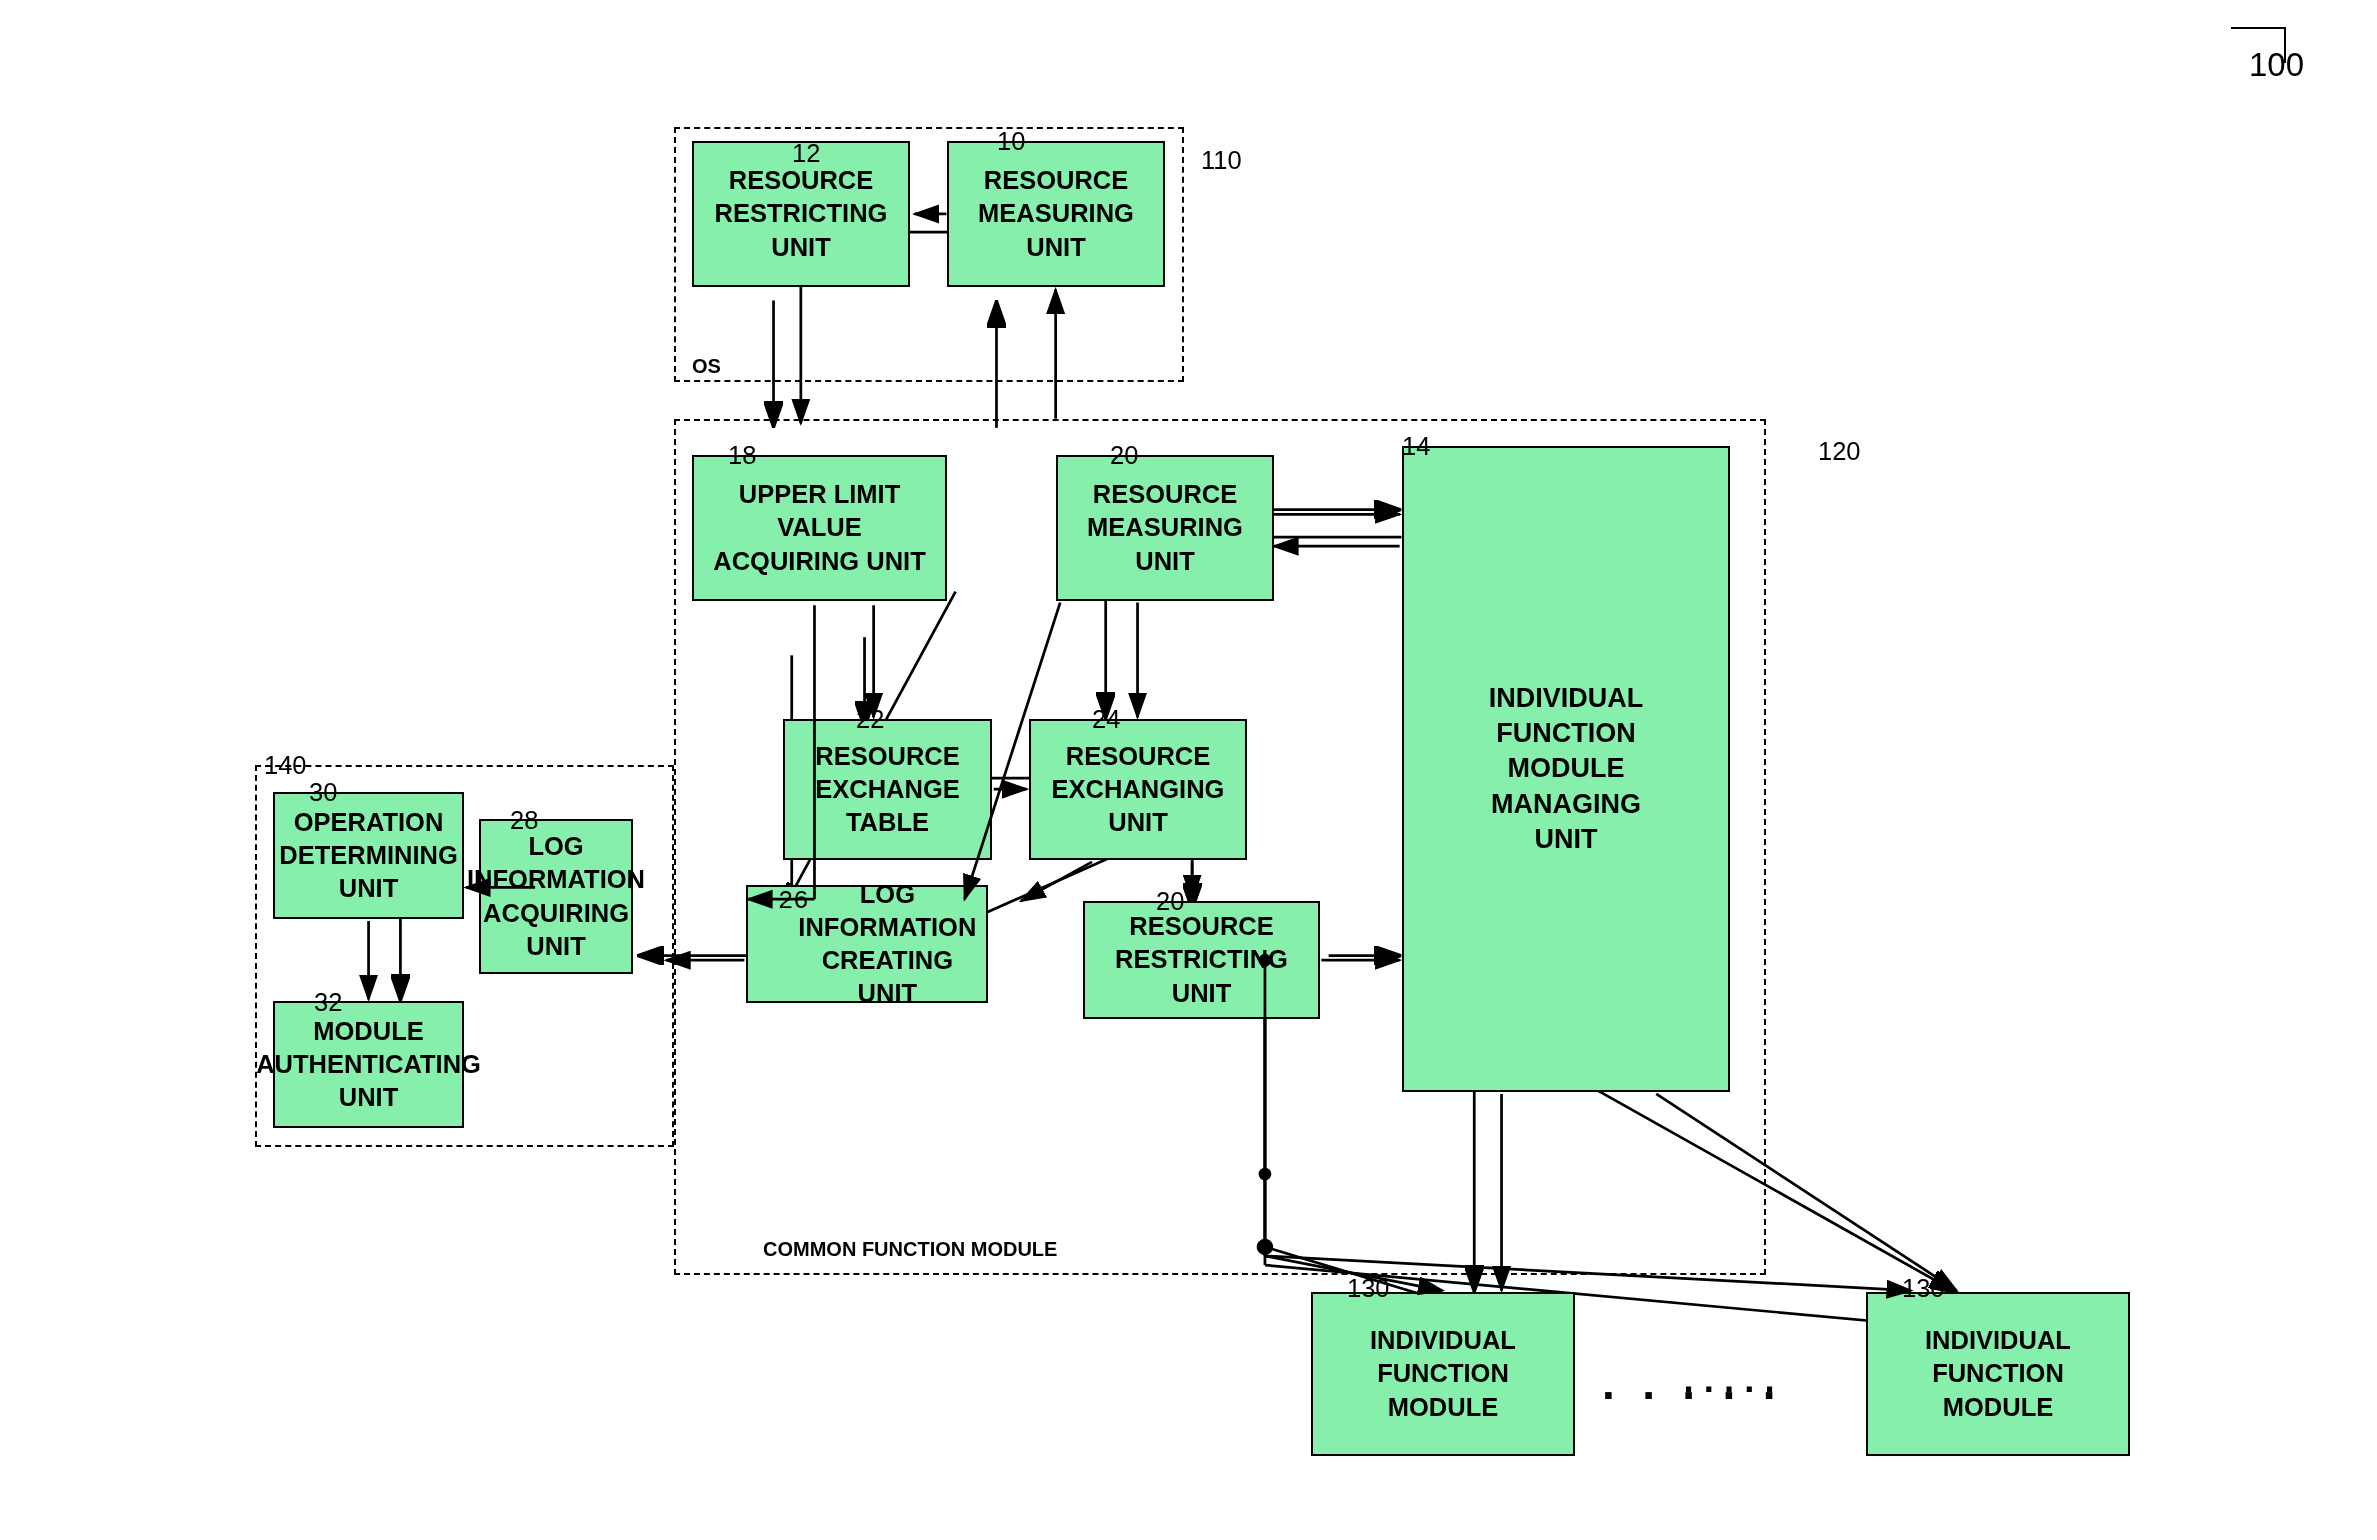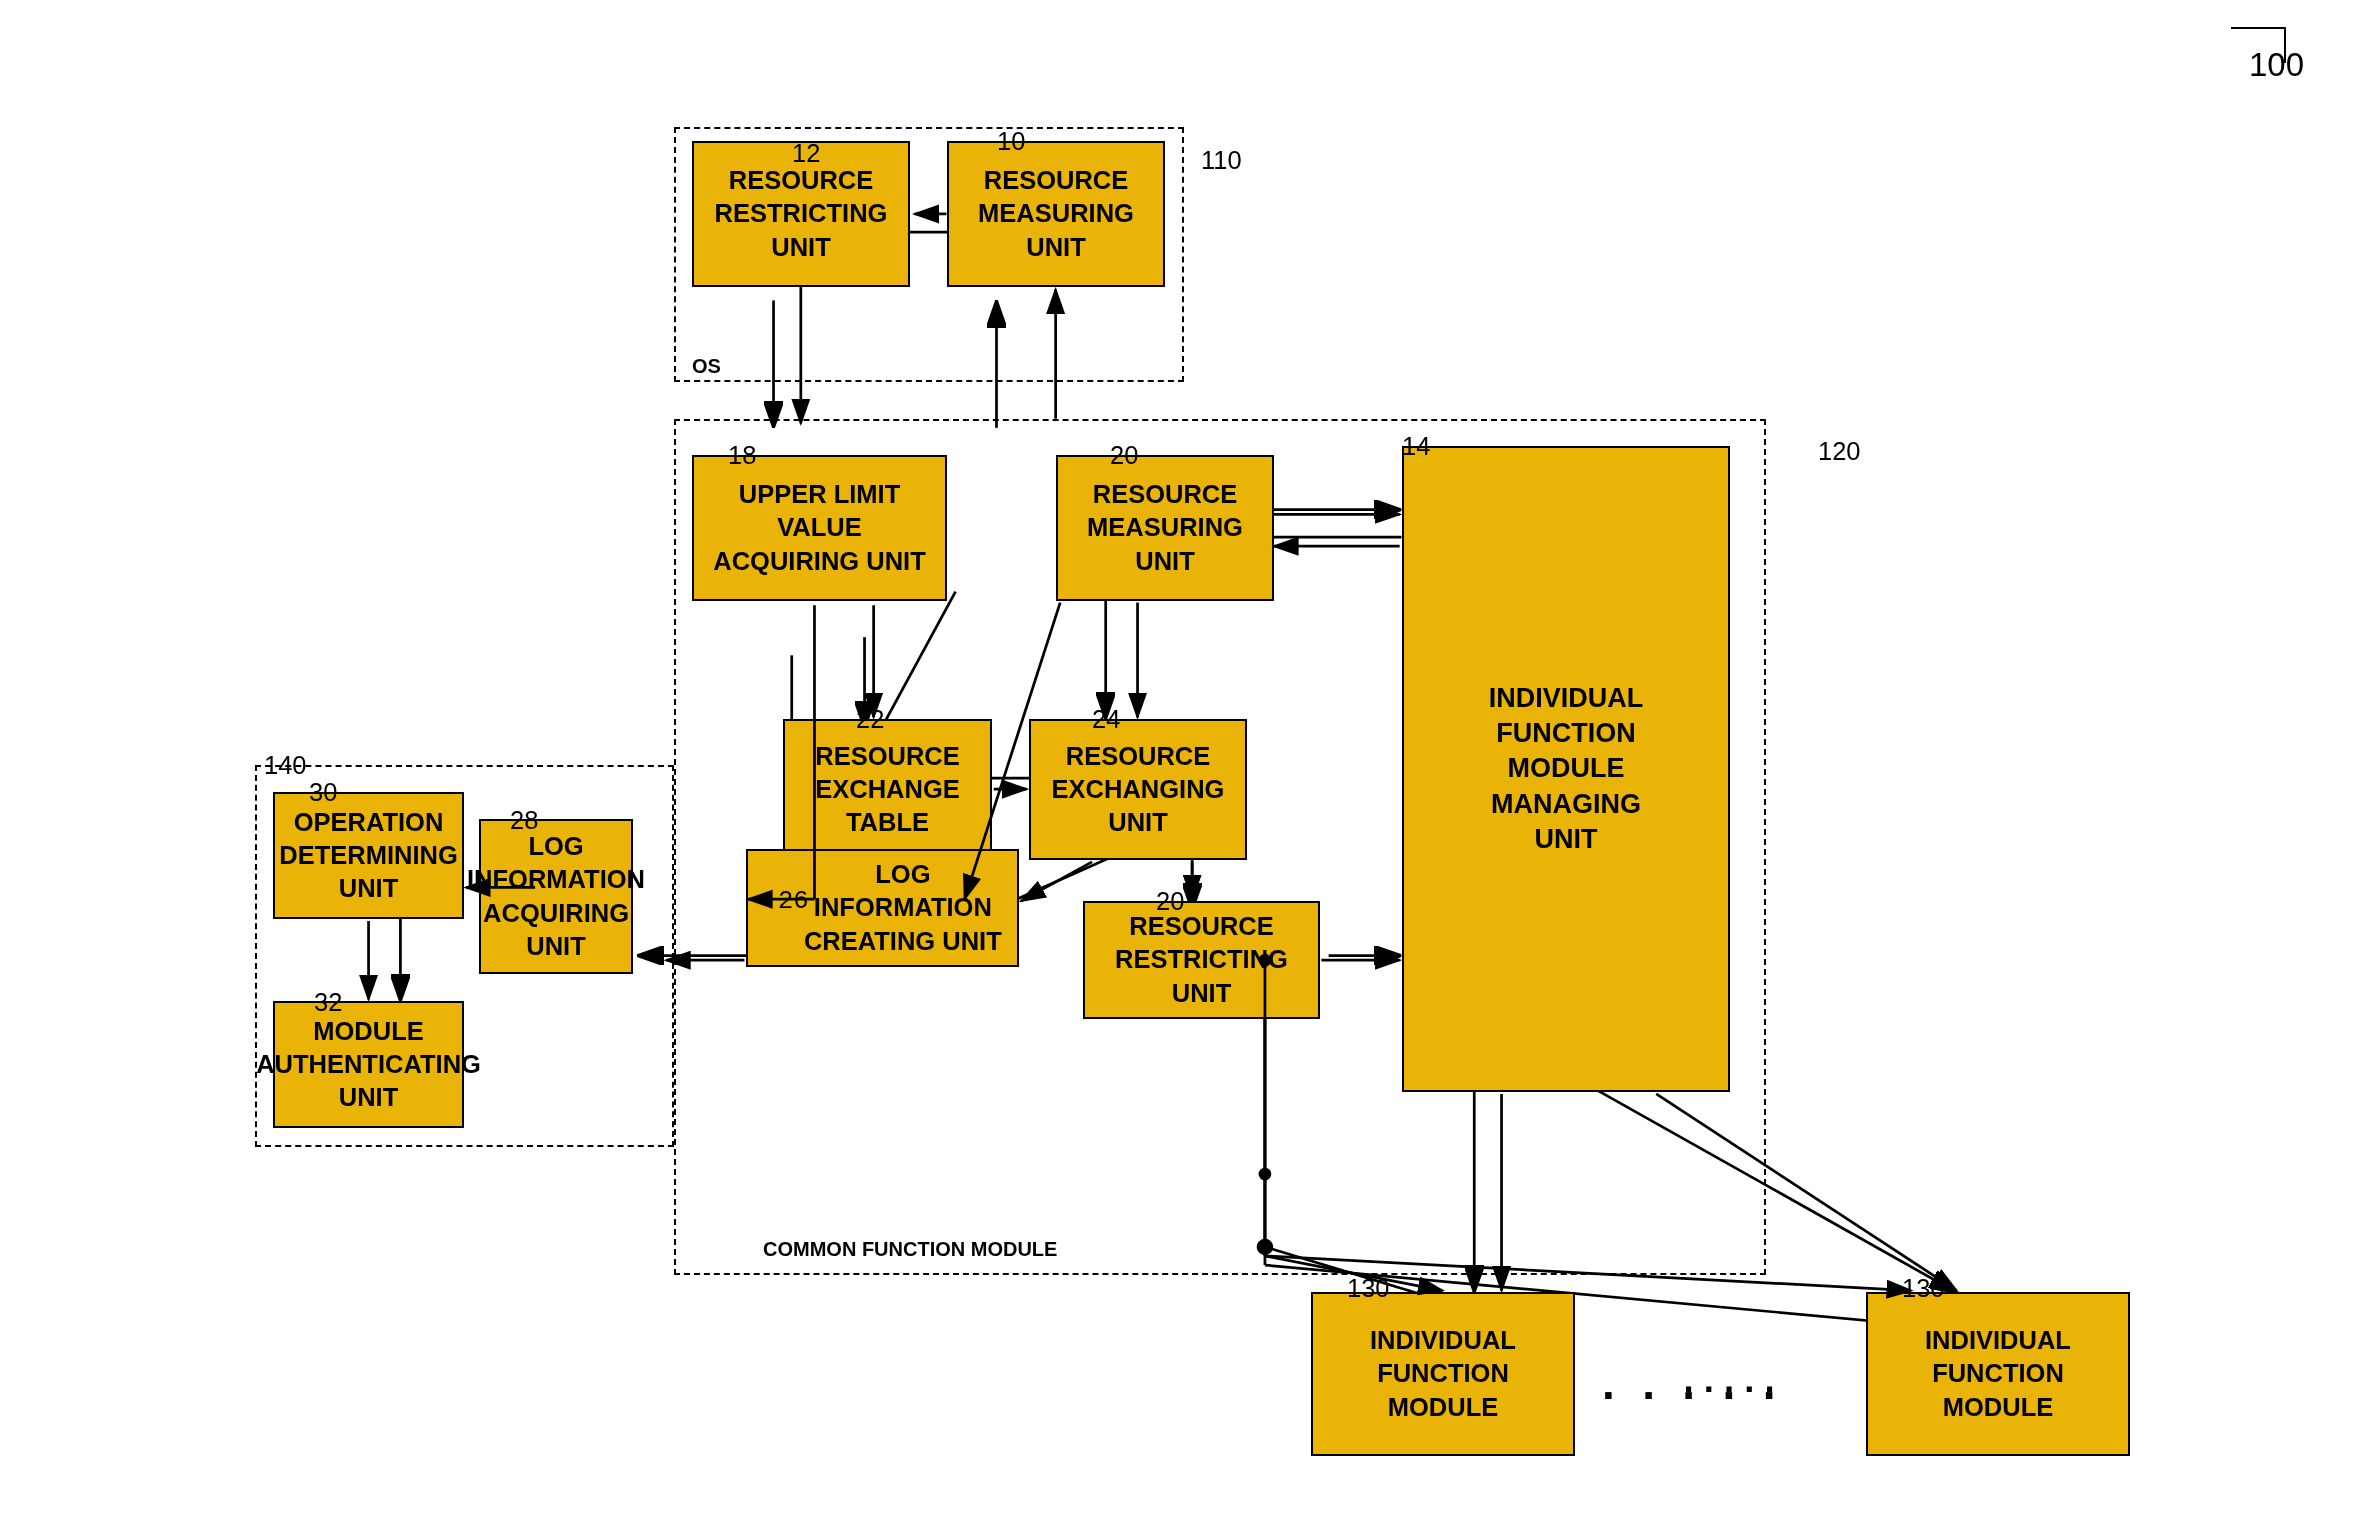--- a/index.html
+++ b/index.html
@@ -7,21 +7,21 @@
       background: #fff;
       font-family: Arial, sans-serif;
       width: 2377px;
       height: 1540px;
       position: relative;
       overflow: hidden;
     }
     .box {
       position: absolute;
       border: 2.7px solid #000;
-      background: #eab308;
+      background: #86efac;
       display: flex;
       align-items: center;
       justify-content: center;
       text-align: center;
       font-size: 25.5px;
       font-weight: bold;
       line-height: 1.3;
       padding: 7.3px;
     }
     .dashed-box {
@@ -159,21 +159,21 @@
 <div class="box" style="left:783px; top:719px; width:209px; height:141px;">
   <span>RESOURCE<br>EXCHANGE<br>TABLE</span>
 </div>
 <div class="ref-num" style="left:856px; top:705px;">22</div>
 
 <div class="box" style="left:1029px; top:719px; width:218px; height:141px;">
   <span>RESOURCE<br>EXCHANGING<br>UNIT</span>
 </div>
 <div class="ref-num" style="left:1092px; top:705px;">24</div>
 
-<div class="box" style="left:746px; top:849px; width:273px; height:118px;padding-left:48px;">
+<div class="box" style="left:746px; top:885px; width:242px; height:118px;padding-left:48px;">
   <span>LOG INFORMATION<br>CREATING UNIT</span>
 </div>
 <div class="ref-num" style="left:778px; top:887px;font-family:Liberation Mono, monospace;">26</div>
 
 <div class="box" style="left:1083px; top:901px; width:237px; height:118px;">
   <span>RESOURCE<br>RESTRICTING<br>UNIT</span>
 </div>
 <div class="ref-num" style="left:1156px; top:887px;">20</div>
 
 <div class="dashed-box" style="left:255px; top:765px; width:419px; height:382px;"></div>

